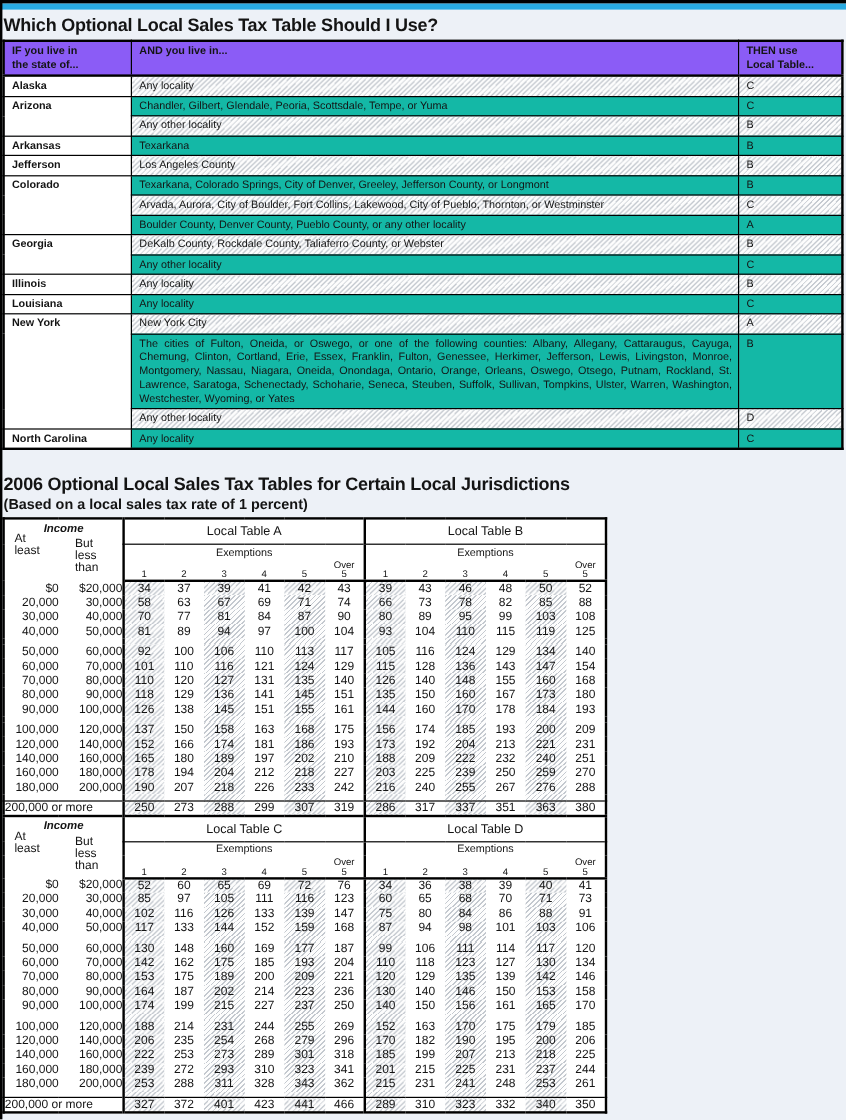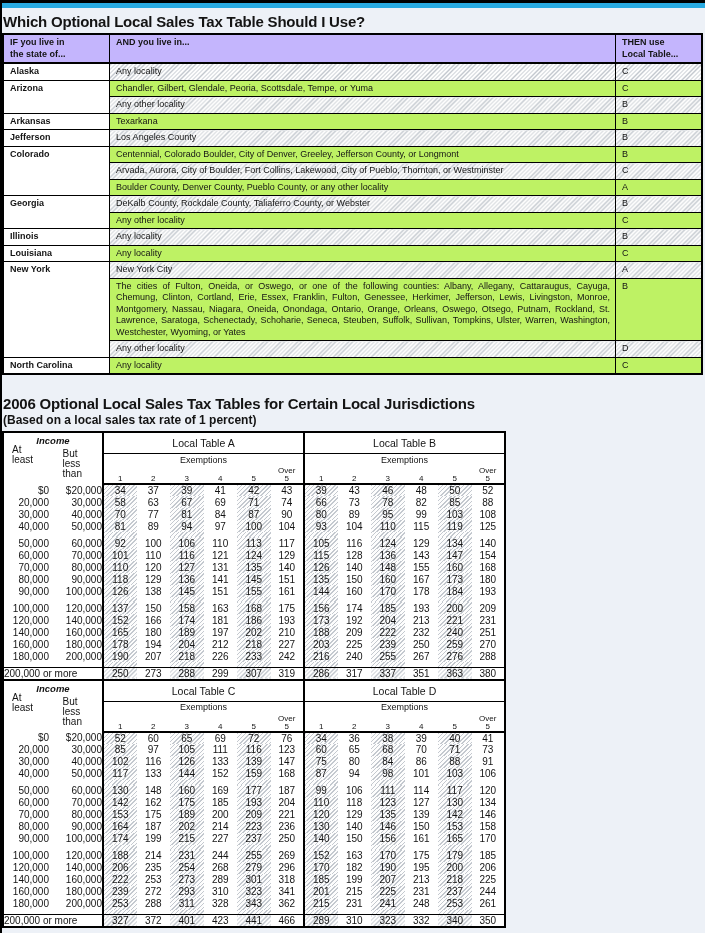--- a/index.html
+++ b/index.html
@@ -18,33 +18,33 @@
   .accent-bar{height:5px;background:var(--accent);}
   .left-rule{position:absolute;left:0;top:0;width:2px;height:933px;background:#000;}
 
   .sel-title{font-size:15px;font-weight:bold;margin:5px 0 3px 3px;letter-spacing:-0.2px;}
 
   
   .hatch{
     background-color:#fdfdfd;
     background-image:repeating-linear-gradient(135deg, rgba(110,122,138,.40) 0 1px, transparent 1px 3px);
   }
-  .white{background:#bef264;}
+  .white{background:#14b8a6;}
 
   
   table.selector{
     border-collapse:collapse;width:701px;margin-left:2px;
     font-size:9px;line-height:11.5px;table-layout:fixed;
   }
   table.selector th, table.selector td{
     border:1px solid #000;vertical-align:top;padding:2px 5px 2px 6px;text-align:left;
   }
   table.selector{border:2px solid #000;}
   table.selector thead th{
-    font-weight:bold;background:#c4b5fd;white-space:pre-line;border-bottom:2px solid #000;font-size:9px;
+    font-weight:bold;background:#8b5cf6;white-space:pre-line;border-bottom:2px solid #000;font-size:9px;
   }
   table.selector col.c-state{width:106px;}
   table.selector col.c-local{width:503px;}
   table.selector col.c-table{width:86px;}
   td.state-cell{background:#fff;font-weight:bold;}
   td.locality-cell.wide{ text-align:justify; }
 
   
   .tax-title{font-size:15px;font-weight:bold;margin:20px 0 1px 3px;letter-spacing:-0.2px;}
   .tax-subtitle{font-size:12px;font-weight:bold;margin:0 0 4px 3px;}
@@ -123,21 +123,21 @@
         <td class="locality-cell white">Texarkana</td>
         <td class="table-letter-cell white">B</td>
       </tr>
       <tr>
         <td class="state-cell" rowspan="1">Jefferson</td>
         <td class="locality-cell hatch">Los Angeles County</td>
         <td class="table-letter-cell hatch">B</td>
       </tr>
       <tr>
         <td class="state-cell" rowspan="3">Colorado</td>
-        <td class="locality-cell white">Centennial, Colorado Boulder, City of Denver, Greeley, Jefferson County, or Longmont</td>
+        <td class="locality-cell white">Texarkana, Colorado Springs, City of Denver, Greeley, Jefferson County, or Longmont</td>
         <td class="table-letter-cell white">B</td>
       </tr>
       <tr>
         <td class="locality-cell hatch">Arvada, Aurora, City of Boulder, Fort Collins, Lakewood, City of Pueblo, Thornton, or Westminster</td>
         <td class="table-letter-cell hatch">C</td>
       </tr>
       <tr>
         <td class="locality-cell white">Boulder County, Denver County, Pueblo County, or any other locality</td>
         <td class="table-letter-cell white">A</td>
       </tr>

